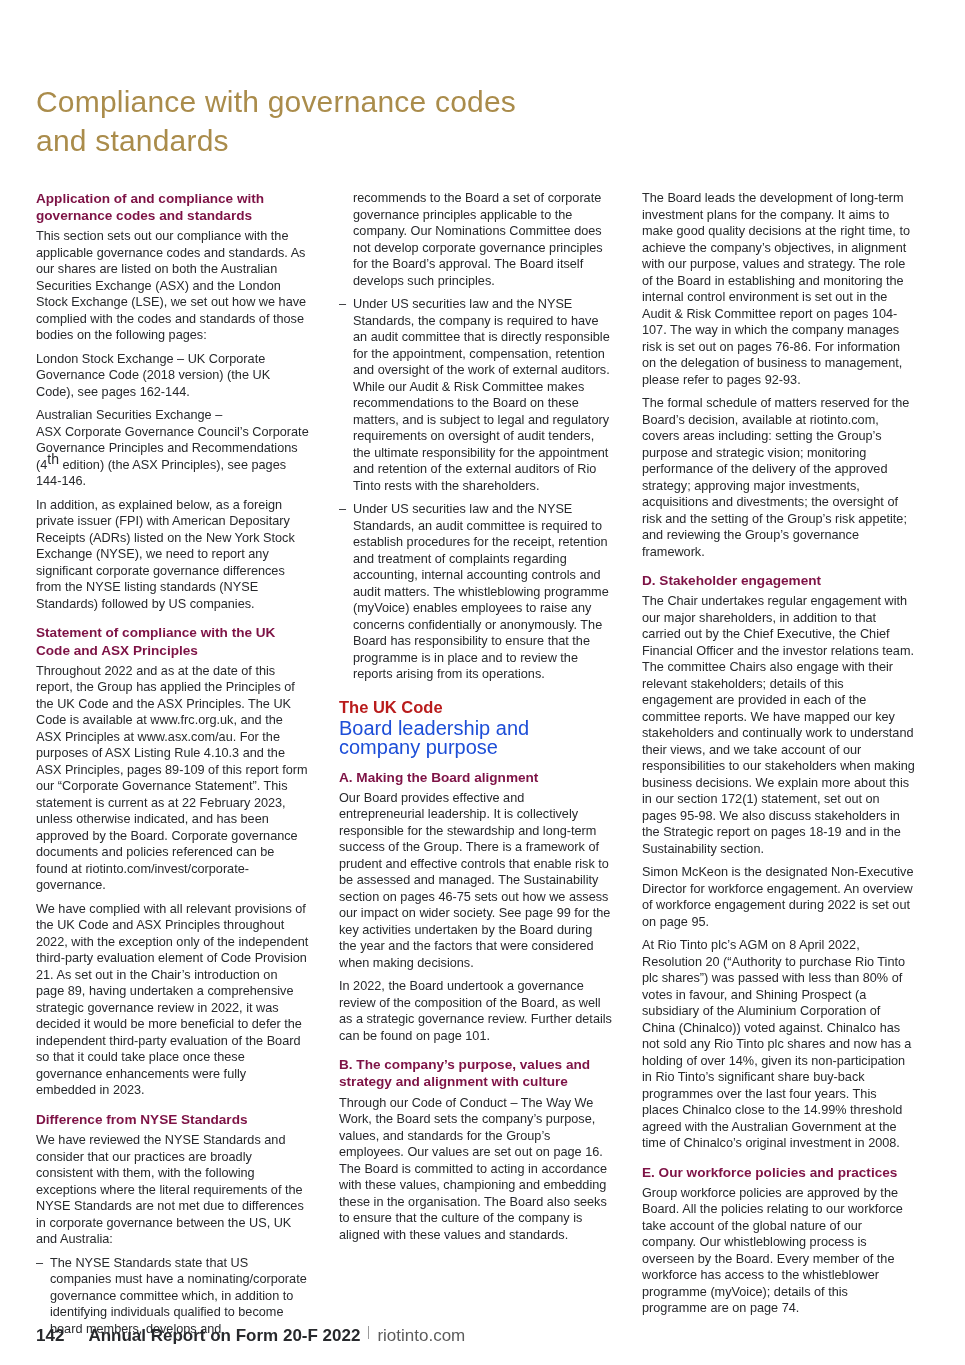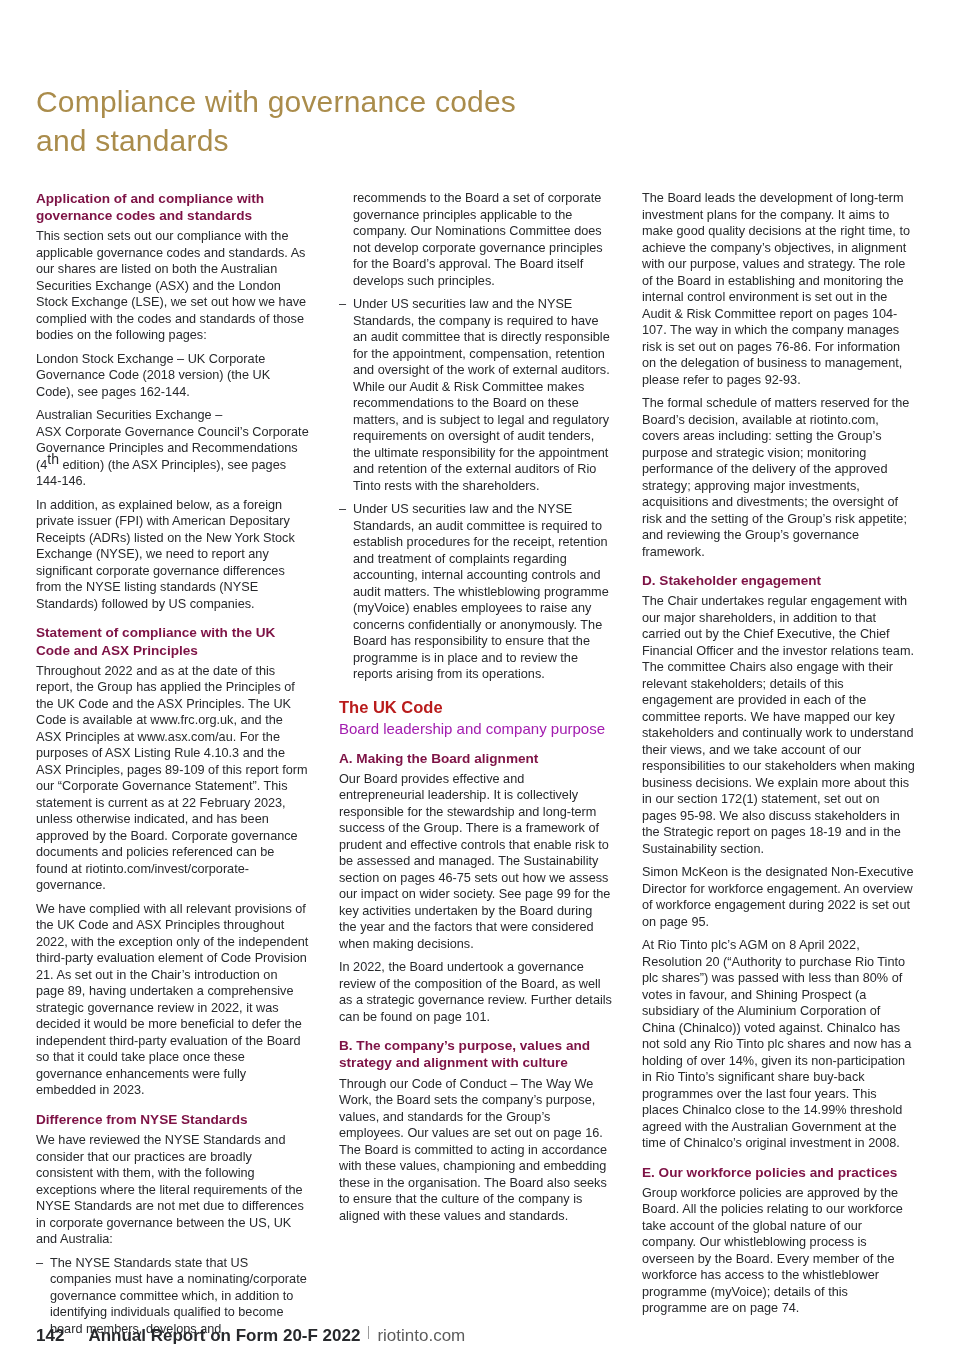--- a/index.html
+++ b/index.html
@@ -28,22 +28,22 @@
   .col p { margin: 0 0 7px 0; }
   h3.sec {
     font-size: 13.6px; line-height: 17.2px; font-weight: 700;
     color: #7d1245; margin: 12px 0 4px 0;
   }
   h2.dark {
     font-size: 16.5px; line-height: 20px; font-weight: 700;
     color: #b91c1c; margin: 14px 0 2px 0;
   }
   h3.gold {
-    font-size: 15px; line-height: 19px; font-weight: 400;
-    color: #a21caf; margin: 2px 0 8px 0;
+    font-size: 20px; line-height: 19px; font-weight: 400;
+    color: #1d4ed8; margin: 2px 0 8px 0;
   }
   .bullet { display: flex; margin: 0 0 7px 0; }
   .bullet .dash { flex: 0 0 14px; }
   .bullet .btext { flex: 1 1 auto; }
   .cont { padding-left: 14px; }
   sup { font-size: 14px; line-height: 0; vertical-align: super; }
 
   .footer {
     position: absolute; left: 36px; top: 1326px;
     display: flex; align-items: flex-start;

